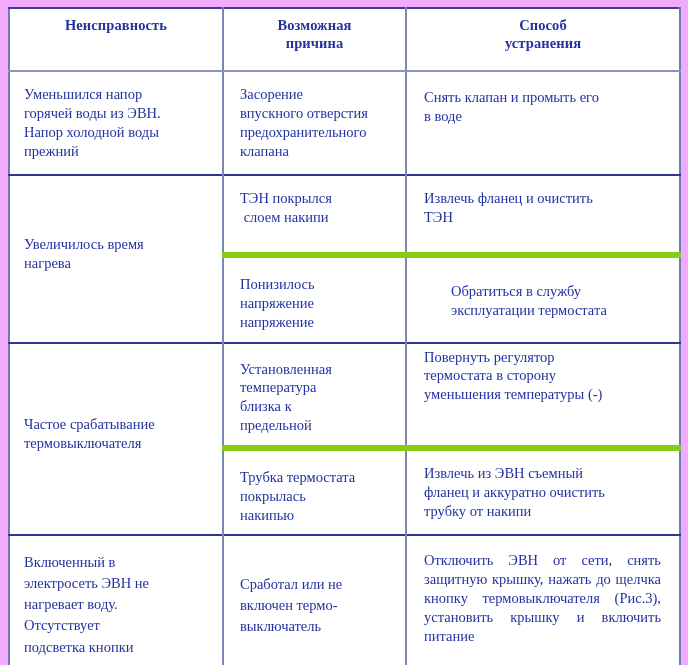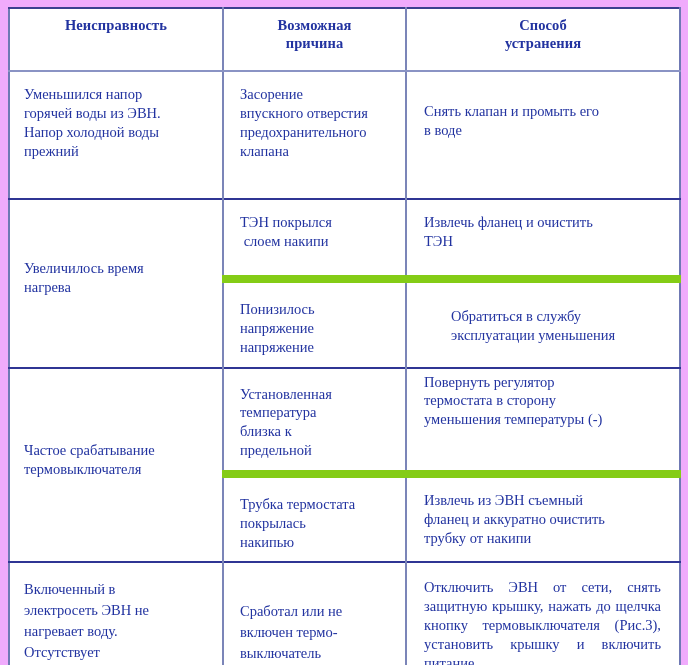--- a/index.html
+++ b/index.html
@@ -70,21 +70,21 @@
     letter-spacing: 0.1px;
   }
   thead th .hdr-line { display: block; }
 
   
   tr.section-start > td {
     border-top: 2px solid #2f3594;
   }
   
   tr.sub-row > td {
-    border-top: 8px solid #84cc16;
+    border-top: 6px solid #84cc16;
   }
 
   td.cell {
     padding: 13px 10px 10px 14px;
   }
   td.cell.col2 {
     padding-left: 16px;
     margin-top: 40px;
   }
   td.cell.col3 {
@@ -101,21 +101,21 @@
     -webkit-hyphens: none;
     hyphens: none;
   }
 
   .para { margin: 0; }
   .ln { display: block; white-space: pre; }
 
   .loose .ln { line-height: 1.45; }
 
   
-  tr.r1 { height: 128px; }
+  tr.r1 { height: 104px; }
   tr.r2a { height: 80px; }
   tr.r2b { height: 80px; }
   tr.r3a { height: 105px; }
   tr.r3b { height: 81px; }
   tr.r4 { height: 134px; }
 </style>
 </head>
 <body>
 
 <div class="page">
@@ -155,21 +155,21 @@
           </p>
         </td>
         <td class="cell col2">
           <p class="para">
             <span class="ln">Засорение</span>
             <span class="ln">впускного отверстия</span>
             <span class="ln">предохранительного</span>
             <span class="ln">клапана</span>
           </p>
         </td>
-        <td class="cell col3" style="padding-top:30px;">
+        <td class="cell col3" style="padding-top:16px;">
           <p class="para">
             <span class="ln">Снять клапан и промыть его</span>
             <span class="ln">в воде</span>
           </p>
         </td>
       </tr>
 
       <tr class="section-start r2a">
         <td class="cell first-col vmid" rowspan="2" style="padding-top:0;">
           <p class="para">
@@ -194,21 +194,21 @@
         <td class="cell col2" style="padding-top:17px;">
           <p class="para">
             <span class="ln">Понизилось</span>
             <span class="ln">напряжение</span>
             <span class="ln">напряжение</span>
           </p>
         </td>
         <td class="cell col3" style="padding-top:24px;padding-left:44px;">
           <p class="para">
             <span class="ln">Обратиться в службу</span>
-            <span class="ln">эксплуатации уменьшения</span>
+            <span class="ln">эксплуатации термостата</span>
           </p>
         </td>
       </tr>
 
       <tr class="section-start r3a">
         <td class="cell first-col vmid" rowspan="2" style="padding-top:0;">
           <p class="para">
             <span class="ln">Частое срабатывание</span>
             <span class="ln">термовыключателя</span>
           </p>

